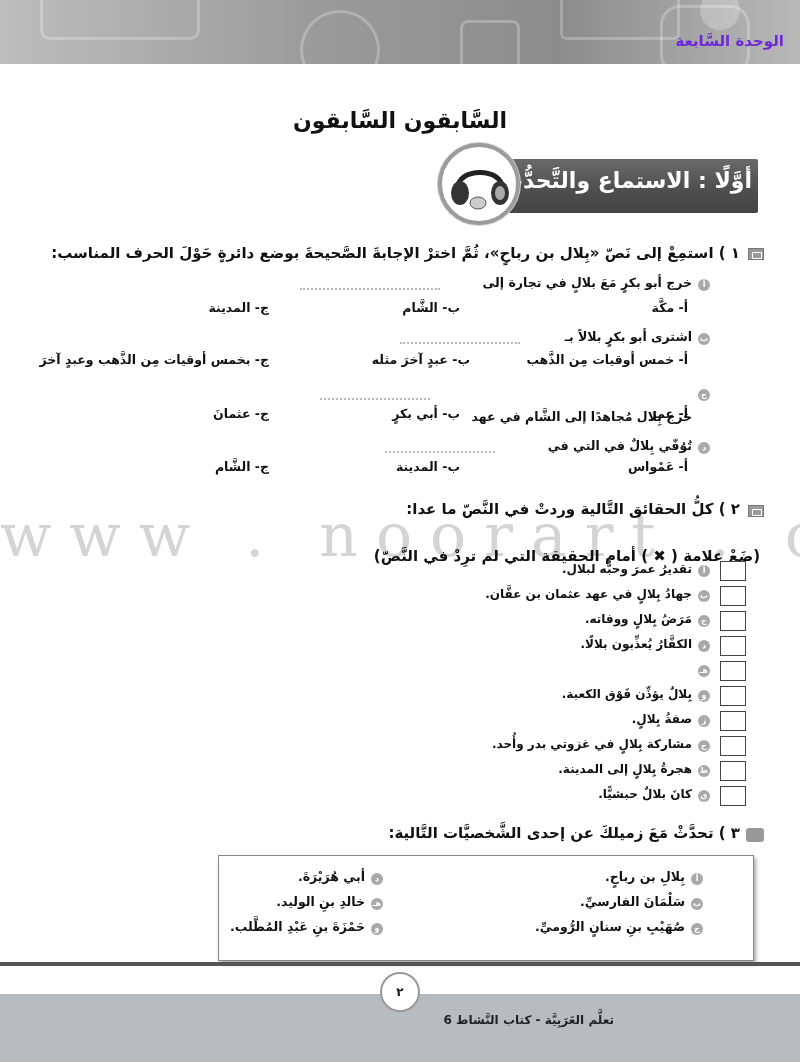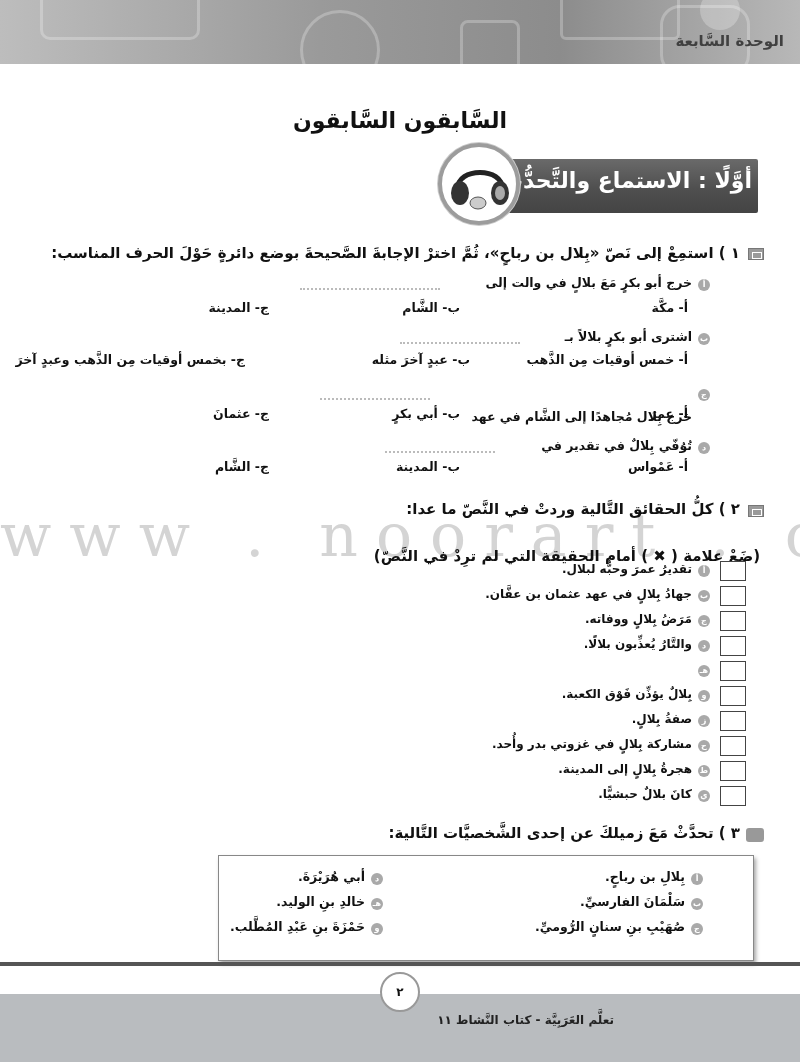--- a/index.html
+++ b/index.html
@@ -10,21 +10,21 @@
   
   .top-band { left: 0; top: 0; width: 800px; height: 64px;
     background: linear-gradient(90deg, #bdbdbd 0%, #9a9a9a 40%, #8c8c8c 70%, #b8b8b8 100%); overflow: hidden; }
   .top-band .deco { position: absolute; border: 3px solid rgba(255,255,255,0.25); }
   .top-band .deco1 { left: 560px; top: -20px; width: 120px; height: 60px; border-radius: 6px; }
   .top-band .deco2 { left: 660px; top: 5px; width: 90px; height: 70px; border-radius: 20px; }
   .top-band .deco3 { left: 700px; top: -10px; width: 40px; height: 40px; border-radius: 50%; background: rgba(255,255,255,0.25); border: none; }
   .top-band .deco4 { left: 300px; top: 10px; width: 80px; height: 80px; border-radius: 50%; }
   .top-band .deco5 { left: 40px; top: -10px; width: 160px; height: 50px; border-radius: 10px; }
   .top-band .deco6 { left: 460px; top: 20px; width: 60px; height: 60px; border-radius: 8px; }
-  .unit-title { right: 16px; top: 32px; font-size: 15px; font-weight: bold; color: #404040; }
+  .unit-title { right: 16px; top: 32px; font-size: 15px; font-weight: bold; color: #6d28d9; }
 
   .lesson-title { left: 0; width: 800px; top: 108px; text-align: center; font-size: 22px; font-weight: bold; color: #111; }
 
   
   .banner { left: 474px; top: 159px; width: 284px; height: 54px;
     background: linear-gradient(180deg, #6a6a6a 0%, #4f4f4f 55%, #444 100%); border-radius: 2px; }
   .banner-text { right: 48px; top: 168px; color: #fff; font-size: 22px; font-weight: bold; }
   .headphone-circle { left: 438px; top: 143px; width: 82px; height: 82px; border-radius: 50%;
     background: #fff; border: 4px solid #9c9c9c; box-shadow: 0 0 0 1px #ccc; }
   .headphone-circle svg { position: absolute; left: 6px; top: 8px; }
@@ -83,42 +83,42 @@
   </svg>
 </div>
 
 <div class="abs ex-icon" style="right:36px; top:248px;"></div>
 <div class="abs ex-heading" style="right:60px; top:244px;">
   <span>١ )</span>
   <span>استمِعْ إلى نَصّ «بِلال بن رباحٍ»، ثُمَّ اخترْ الإجابةَ الصَّحيحةَ بوضع دائرةٍ حَوْلَ الحرف المناسب:</span>
 </div>
 
 <div class="abs bullet" style="right:90px; top:279px;">أ</div>
-<div class="abs q-text" style="right:108px; top:275px;">خرج أبو بكرٍ مَعَ بلالٍ في والت إلى</div>
+<div class="abs q-text" style="right:108px; top:275px;">خرج أبو بكرٍ مَعَ بلالٍ في تجارة إلى</div>
 <div class="abs dots" style="left:300px; top:288px; width:140px;"></div>
 <div class="abs opt" style="right:112px; top:300px;">أ- مكَّة</div>
 <div class="abs opt" style="right:340px; top:300px;">ب- الشَّام</div>
 <div class="abs opt" style="right:531px; top:300px;">ج- المدينة</div>
 
 <div class="abs bullet" style="right:90px; top:333px;">ب</div>
 <div class="abs q-text" style="right:108px; top:329px;">اشترى أبو بكرٍ بلالاً بـ</div>
 <div class="abs dots" style="left:400px; top:342px; width:120px;"></div>
 <div class="abs opt" style="right:112px; top:352px;">أ- خمس أوقيات مِن الذَّهب</div>
 <div class="abs opt" style="right:330px; top:352px;">ب- عبدٍ آخرَ مثله</div>
-<div class="abs opt" style="right:555px; top:352px;">ج- بخمس أوقيات مِن الذَّهب وعبدٍ آخرَ</div>
+<div class="abs opt" style="right:531px; top:352px;">ج- بخمس أوقيات مِن الذَّهب وعبدٍ آخرَ</div>
 
 <div class="abs bullet" style="right:90px; top:389px;">ج</div>
 <div class="abs q-text" style="right:108px; top:385px;margin-top:24px;">خرج بِلال مُجاهدًا إلى الشَّام في عهد</div>
 <div class="abs dots" style="left:320px; top:398px; width:110px;"></div>
 <div class="abs opt" style="right:112px; top:406px;margin-left:12px;">أ- عمرَ</div>
 <div class="abs opt" style="right:340px; top:406px;">ب- أبي بكرٍ</div>
 <div class="abs opt" style="right:531px; top:406px;">ج- عثمانَ</div>
 
 <div class="abs bullet" style="right:90px; top:442px;">د</div>
-<div class="abs q-text" style="right:108px; top:438px;">تُوُفّي بِلالٌ في تقدير في</div>
+<div class="abs q-text" style="right:108px; top:438px;">تُوُفّي بِلالٌ في التي في</div>
 <div class="abs dots" style="left:385px; top:451px; width:110px;"></div>
 <div class="abs opt" style="right:112px; top:459px;">أ- عَمْواس</div>
 <div class="abs opt" style="right:340px; top:459px;">ب- المدينة</div>
 <div class="abs opt" style="right:531px; top:459px;">ج- الشَّام</div>
 
 <div class="abs watermark">www . noorart . com</div>
 
 <div class="abs ex-icon" style="right:36px; top:505px;"></div>
 <div class="abs ex-heading" style="right:60px; top:500px;">
   <span>٢ )</span>
@@ -138,21 +138,21 @@
     <div class="abs fact-text" style="right:54px; top:1px;">جهادُ بِلالٍ في عهد عثمان بن عفَّان.</div>
   </div>
   <div style="position:relative; height:25px;">
     <div class="abs check-box" style="right:0; top:0;"></div>
     <div class="abs bullet" style="right:36px; top:4px;">ج</div>
     <div class="abs fact-text" style="right:54px; top:1px;">مَرَضُ بِلالٍ ووفاته.</div>
   </div>
   <div style="position:relative; height:25px;">
     <div class="abs check-box" style="right:0; top:0;"></div>
     <div class="abs bullet" style="right:36px; top:4px;">د</div>
-    <div class="abs fact-text" style="right:54px; top:1px;">والتَّارُ يُعذِّبون بلالًا.</div>
+    <div class="abs fact-text" style="right:54px; top:1px;">الكفَّارُ يُعذِّبون بلالًا.</div>
   </div>
   <div style="position:relative; height:25px;">
     <div class="abs check-box" style="right:0; top:0;"></div>
     <div class="abs bullet" style="right:36px; top:4px;">هـ</div>
   </div>
   <div style="position:relative; height:25px;">
     <div class="abs check-box" style="right:0; top:0;"></div>
     <div class="abs bullet" style="right:36px; top:4px;">و</div>
     <div class="abs fact-text" style="right:54px; top:1px;">بِلالٌ يؤذِّن فَوْق الكعبة.</div>
   </div>
@@ -196,13 +196,13 @@
   <div class="abs person" style="right:388px; top:13px;">أبي هُرَيْرَةَ.</div>
   <div class="abs bullet" style="right:370px; top:42px;">هـ</div>
   <div class="abs person" style="right:388px; top:38px;">خالدِ بنِ الوليد.</div>
   <div class="abs bullet" style="right:370px; top:67px;">و</div>
   <div class="abs person" style="right:388px; top:63px;">حَمْزَةَ بنِ عَبْدِ المُطَّلب.</div>
 </div>
 
 <div class="abs footer-line"></div>
 <div class="abs footer-band"></div>
 <div class="abs page-circle">٢</div>
-<div class="abs footer-text">تعلَّم العَرَبِيَّة - كتاب النَّشاط ١١</div>
+<div class="abs footer-text">تعلَّم العَرَبِيَّة - كتاب النَّشاط 6</div>
 
 </body></html>

